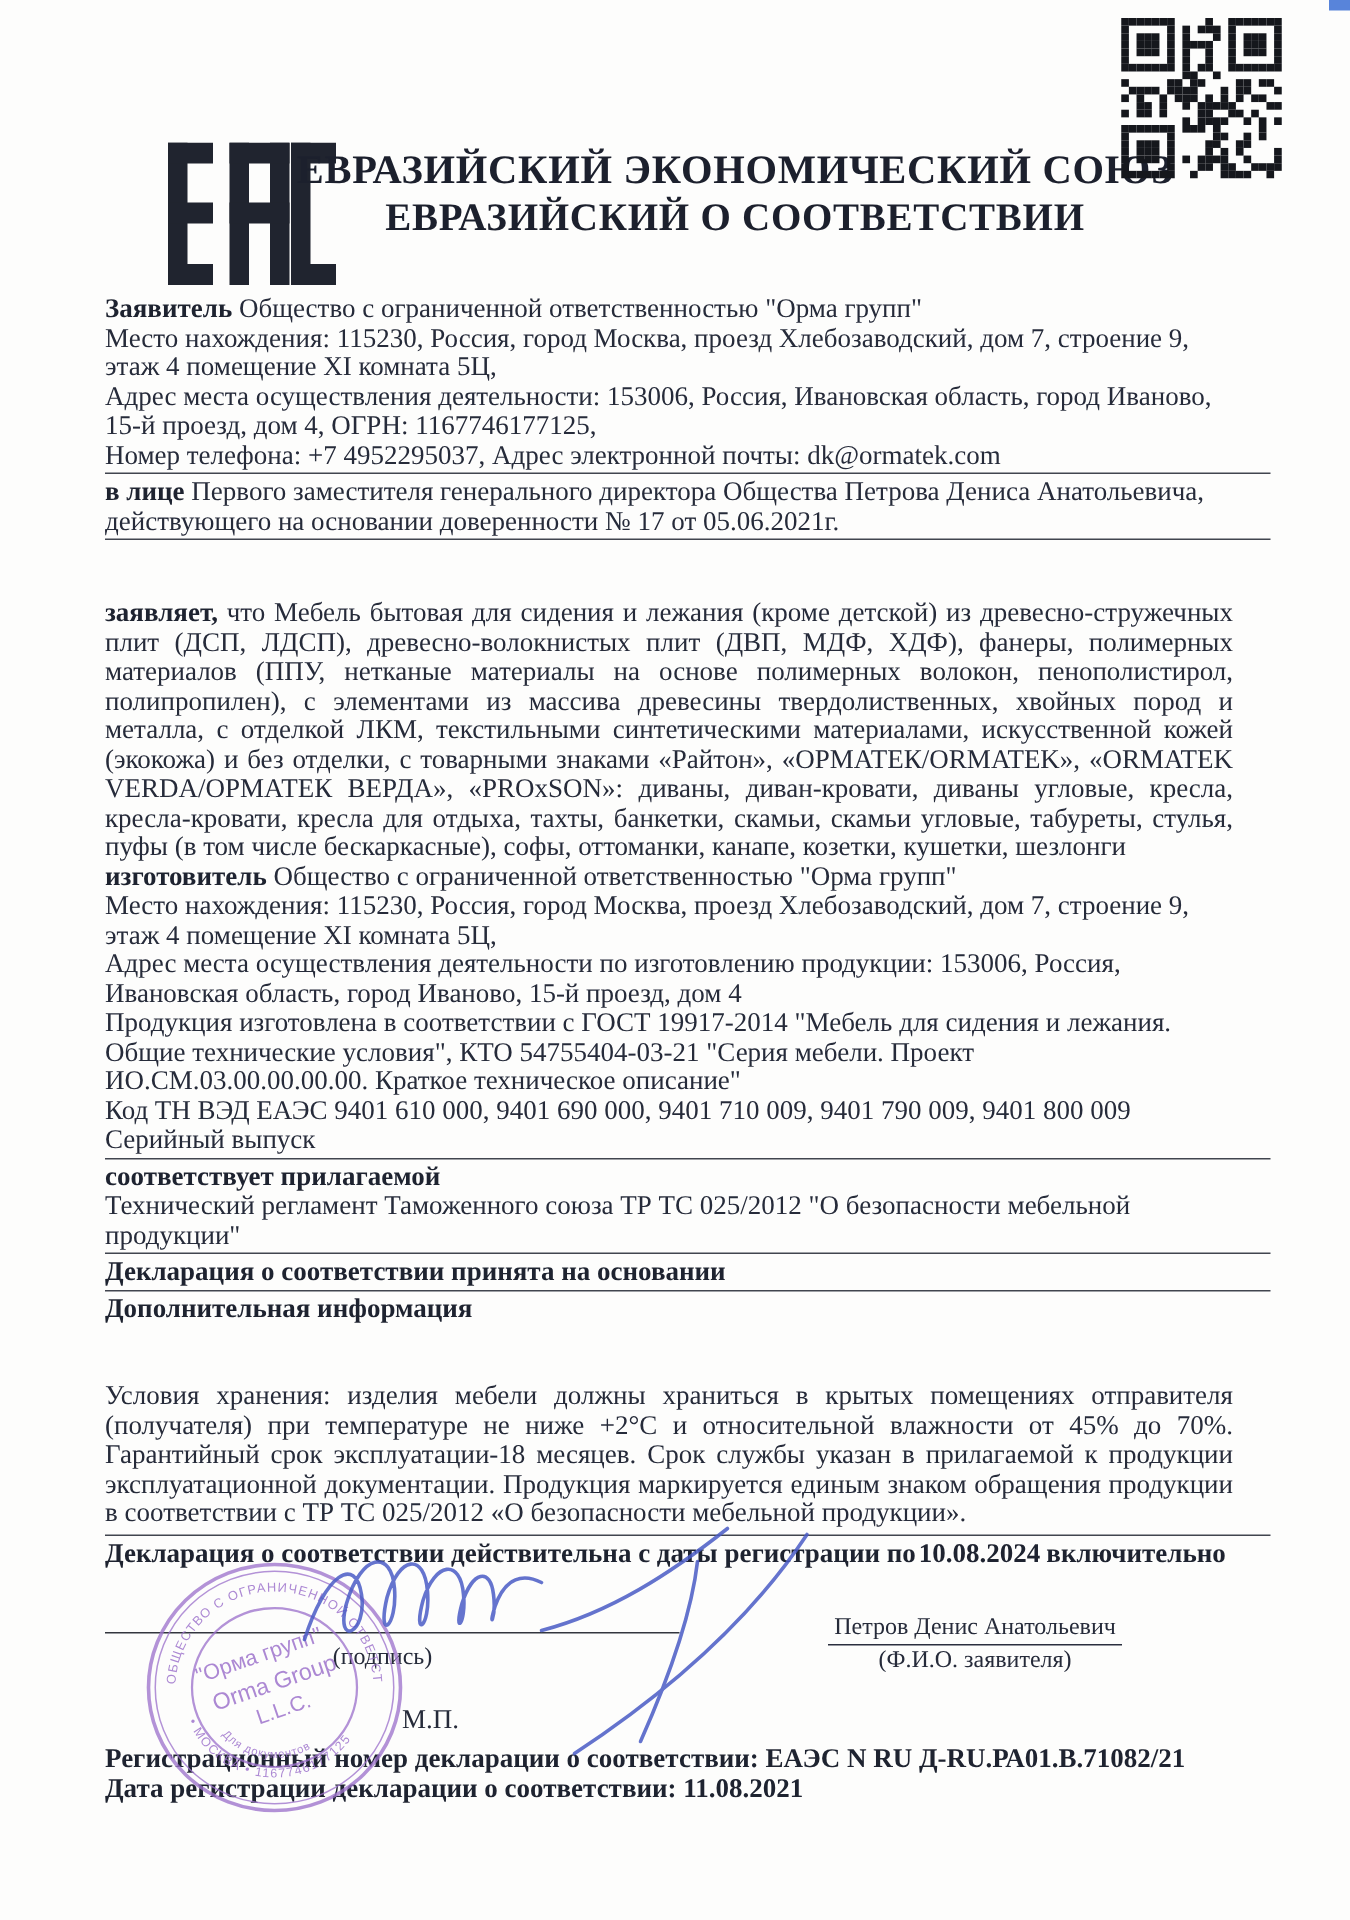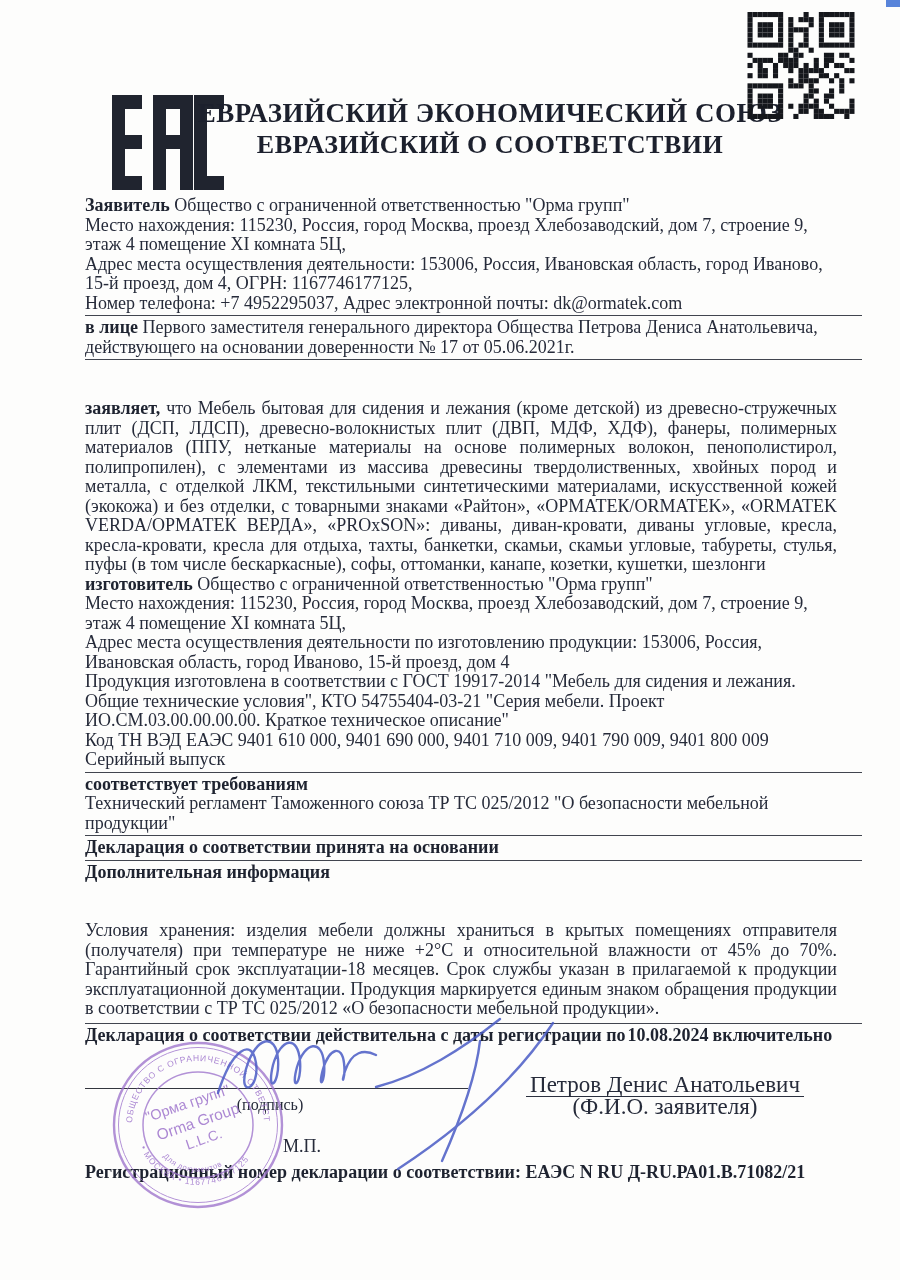--- a/index.html
+++ b/index.html
@@ -11,31 +11,31 @@
   .page{position:relative;width:900px;height:1280px;background:#fdfdfc;}
   
   .hdr{position:absolute;top:0;left:0;right:0;height:196px;}
   .eac-logo{position:absolute;left:112px;top:95px;}
   .title-wrap{position:absolute;left:170px;top:98px;width:640px;text-align:center;}
   .title-l1{font-size:27px;font-weight:bold;letter-spacing:.5px;color:#1c202d;line-height:31px;}
   .title-l2{font-size:26px;font-weight:bold;letter-spacing:.5px;color:#1c202d;line-height:31px;}
   .qr{position:absolute;left:745px;top:12px;}
   .corner-mark{position:absolute;right:0;top:0;width:14px;height:7px;background:#3b6fd4;opacity:.85;}
   
-  .main{position:absolute;top:196px;left:85px;width:752px;font-size:18px;line-height:19.5px;}
+  .main{position:absolute;top:196px;left:70px;width:752px;font-size:18px;line-height:19.5px;}
   .main p{margin:0;padding:0;}
   p.just{text-align:justify;margin-top:39px;}
   b.lbl{color:#1e2330;}
   .h-bold{font-weight:bold;color:#1e2330;}
   hr.rule{border:0;border-top:1.6px solid #41454f;margin:2px 0 2px 0;width:777px;}
   
   .sigzone{position:relative;height:112px;margin-top:6px;}
   .sig-line{position:absolute;left:0;top:37px;width:383px;border-bottom:1.6px solid #33363e;}
   .sig-caption{position:absolute;left:110px;top:44px;width:150px;text-align:center;font-size:16px;}
-  .fio-wrap{position:absolute;left:430px;top:24px;width:300px;text-align:center;font-size:23px;}
+  .fio-wrap{position:absolute;left:430px;top:24px;width:300px;text-align:center;font-size:16px;}
   .fio-name{display:inline-block;border-bottom:1.4px solid #2a2f3e;padding:0 4px 1px 4px;}
   .mp{position:absolute;left:178px;top:86px;font-size:18px;margin-left:20px;}
   .stamp{position:absolute;left:26px;top:-11px;pointer-events:none;}
   .handsign{position:absolute;left:95px;top:-50px;pointer-events:none;}
   
   .reg{margin-top:14px;font-weight:bold;color:#1e2330;}
   .reg2{margin-top:19px;font-weight:bold;color:#1e2330;}
   .validity{font-weight:bold;color:#1e2330;margin-top:3px;}
   .validity .vdate{margin-left:2px;margin-right:4px;}
 </style>
@@ -315,21 +315,21 @@
       <p>Место нахождения: 115230, Россия, город Москва, проезд Хлебозаводский, дом 7, строение 9, этаж 4 помещение XI комната 5Ц,</p>
       <p>Адрес места осуществления деятельности по изготовлению продукции: 153006, Россия, Ивановская область, город Иваново, 15-й проезд, дом 4</p>
       <p>Продукция изготовлена в соответствии с ГОСТ 19917-2014 "Мебель для сидения и лежания. Общие технические условия", КТО 54755404-03-21 "Серия мебели. Проект ИО.СМ.03.00.00.00.00. Краткое техническое описание"</p>
       <p>Код ТН ВЭД ЕАЭС  9401 610 000, 9401 690 000, 9401 710 009, 9401 790 009, 9401 800 009</p>
       <p>Серийный выпуск</p>
     </section>
 
     <hr class="rule">
 
     <section>
-      <p class="h-bold">соответствует требованиям</p>
+      <p class="h-bold">соответствует прилагаемой</p>
       <p>Технический регламент Таможенного союза ТР ТС 025/2012 "О безопасности мебельной продукции"</p>
     </section>
 
     <hr class="rule">
 
     <section>
       <p class="h-bold">Декларация о соответствии принята на основании</p>
     </section>
 
     <hr class="rule">
@@ -389,15 +389,18 @@
           <path d="M 320,18 C 282,48 242,74 196,86"></path>
           <path d="M 38,92 C 52,48 72,36 76,62 C 80,88 58,98 66,68 C 76,34 96,32 98,58 C 100,84 86,94 93,64 C 101,36 118,34 120,60 C 122,84 110,92 117,66 C 125,40 142,38 144,62 C 146,82 137,90 143,68 C 150,46 162,44 164,62 C 166,78 160,86 165,70 C 172,50 184,48 196,54"></path>
           <path d="M 300,40 C 296,75 282,115 262,160"></path>
         </g>
       </svg>
     </div>
 
     <p class="reg">
       <span>Регистрационный номер декларации о соответствии:</span> <span>ЕАЭС N RU Д-RU.РА01.В.71082/21</span>
     </p>
+    <p class="reg2">
+      <span>Дата регистрации декларации о соответствии:</span> <span>11.08.2021</span>
+    </p>
 
   </div>
 </div>
 
 </body></html>

